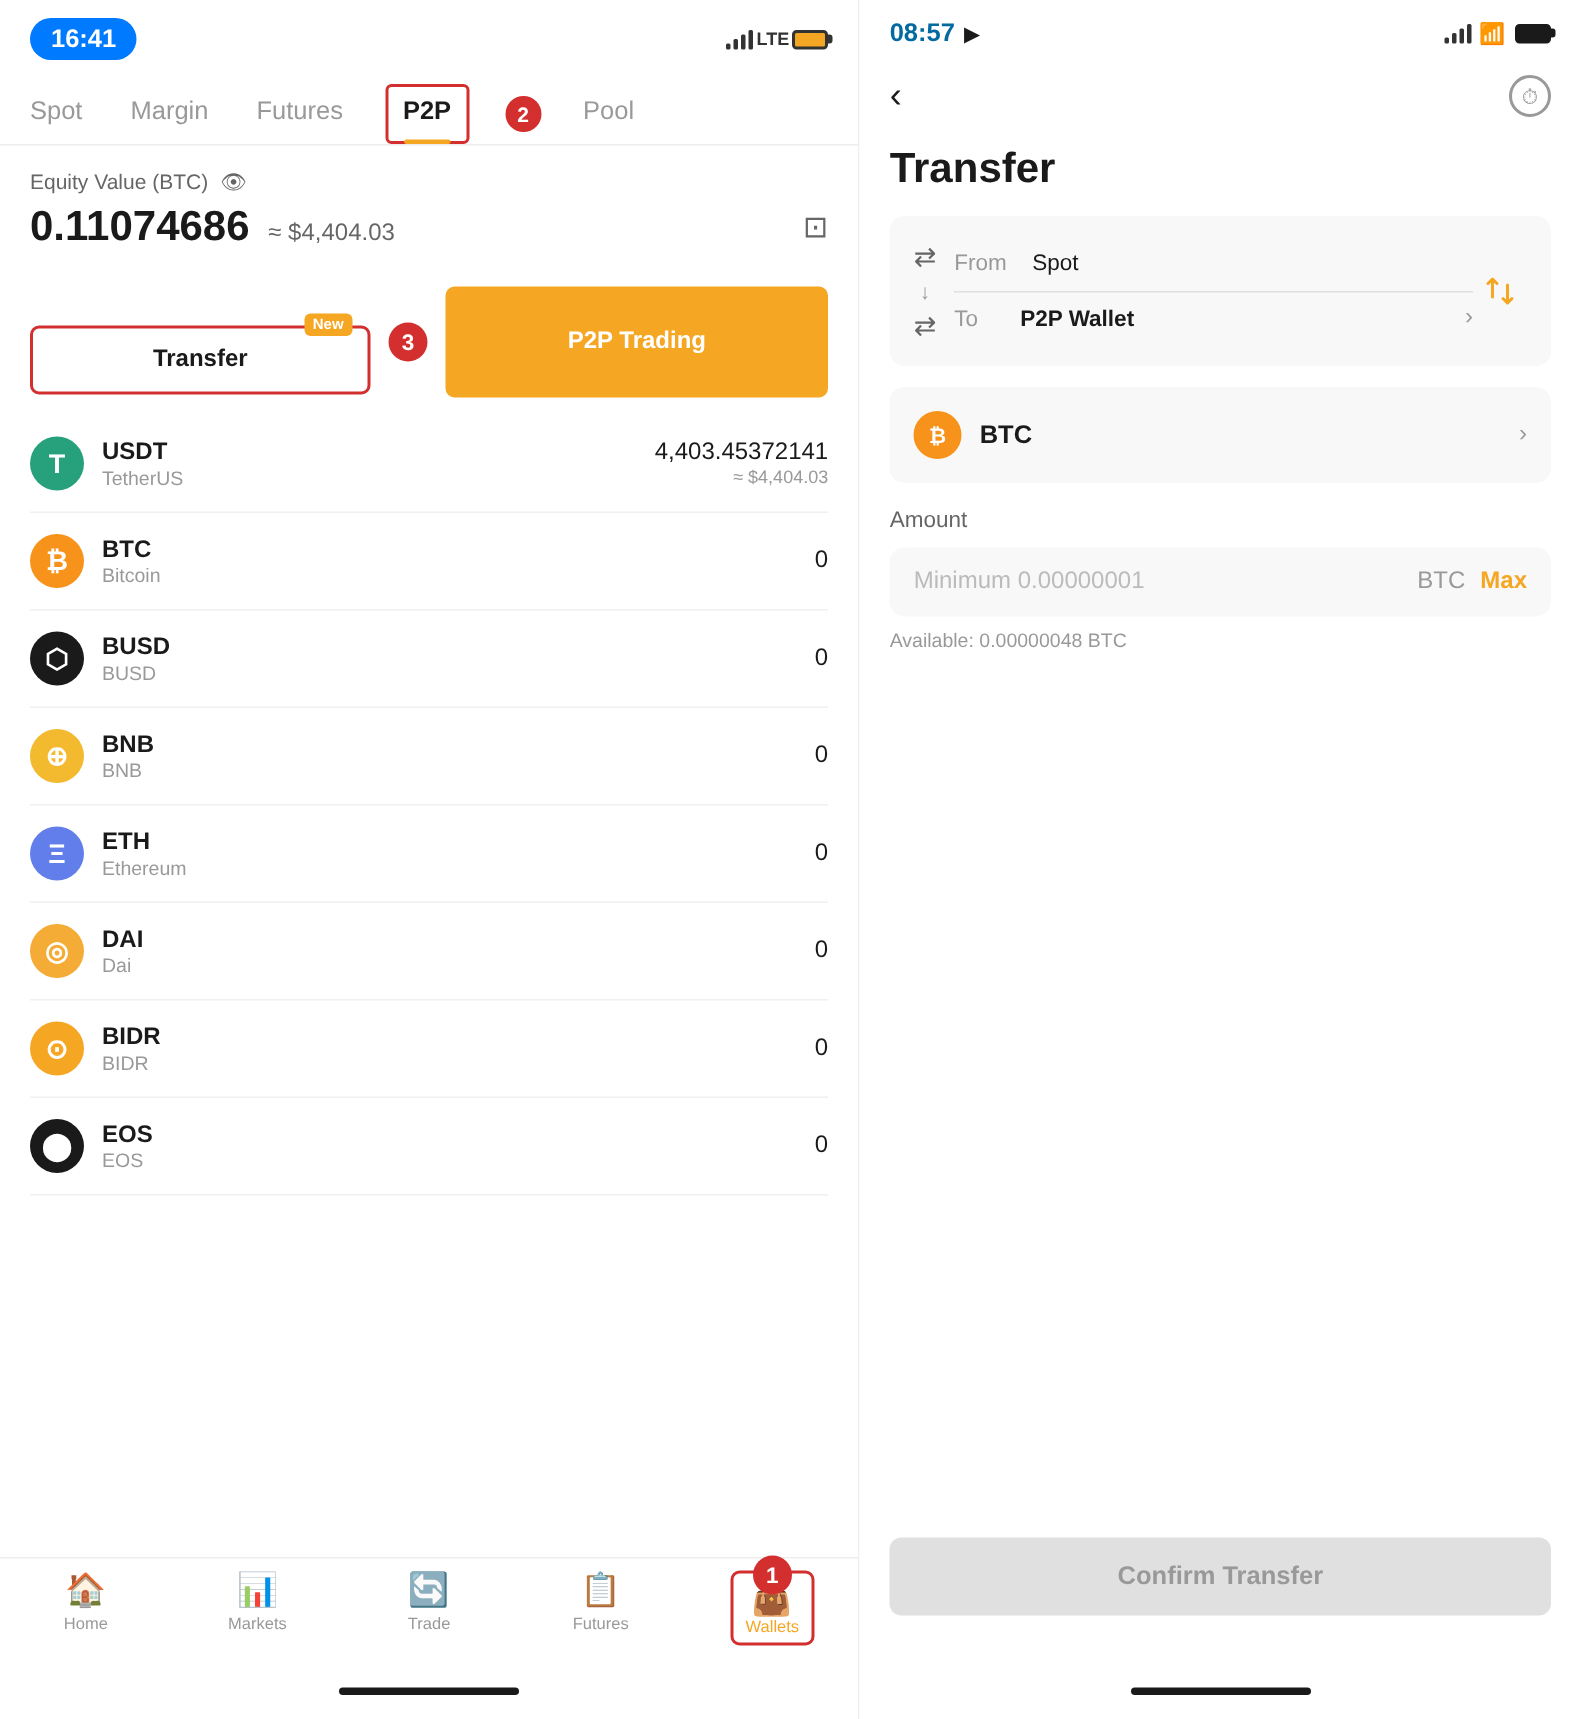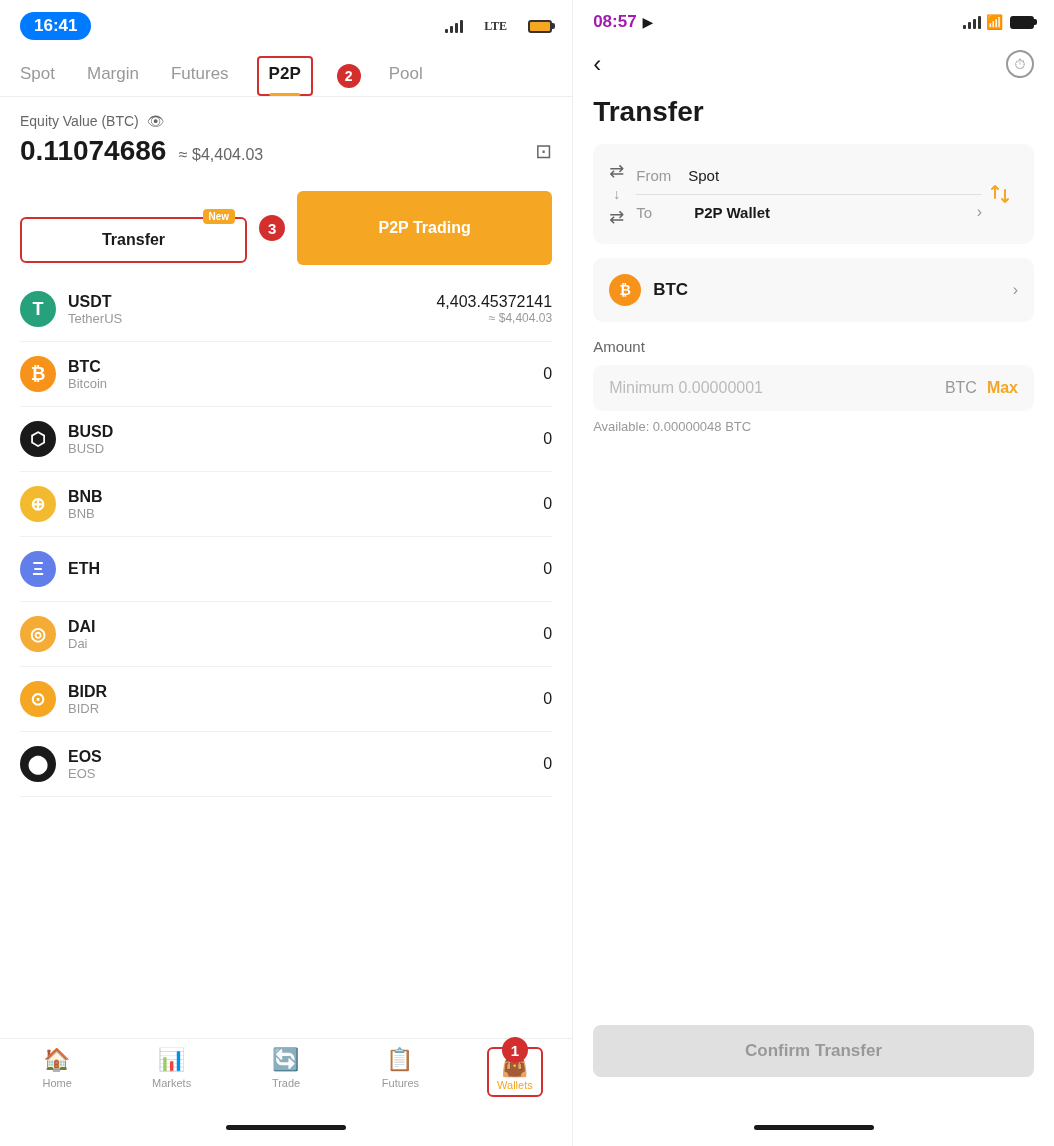--- a/index.html
+++ b/index.html
@@ -35,24 +35,23 @@
       background: #007AFF;
       color: #fff;
       border-radius: 20px;
       padding: 4px 14px;
       font-size: 17px;
       font-weight: 600;
     }
     .signal-icons {
       display: flex;
       align-items: center;
-      gap: 21px;
+      gap: 2px;
       font-size: 14px;
       color: #333;
-      font-family: Liberation Serif, serif;
     }
     .lte-badge {
       font-size: 12px;
       font-weight: 700;
       color: #333;
     }
     .battery-icon {
       display: inline-block;
       width: 24px;
       height: 13px;
@@ -325,21 +324,21 @@
 
     .status-bar-right {
       display: flex;
       align-items: center;
       justify-content: space-between;
       padding: 12px 20px 8px;
     }
     .time-right {
       font-size: 17px;
       font-weight: 600;
-      color: #a21caf;
+      color: #0369a1;
     }
     .signal-right {
       display: flex;
       align-items: center;
       gap: 6px;
     }
     .battery-right {
       width: 24px;
       height: 13px;
       border: 2px solid #1a1a1a;
@@ -425,21 +424,21 @@
       align-items: center;
       justify-content: center;
       font-size: 18px;
       color: #F5A623;
       cursor: pointer;
       margin-left: auto;
     }
     .transfer-to-row {
       display: flex;
       align-items: center;
-      gap: 18px;
+      gap: 4px;
     }
     .transfer-to-value {
       font-size: 15px;
       color: #1a1a1a;
       font-weight: 600;
       flex: 1;
     }
     .chevron-right {
       font-size: 16px;
       color: #999;
@@ -648,20 +647,21 @@
       </div>
       <div class="coin-balance">
         <div class="balance-val">0</div>
       </div>
     </div>
 
     <div class="asset-item">
       <div class="coin-icon" style="background:#627EEA; color:#fff">Ξ</div>
       <div class="coin-info">
         <div class="coin-name">ETH</div>
+        <div class="coin-sub">Ethereum</div>
       </div>
       <div class="coin-balance">
         <div class="balance-val">0</div>
       </div>
     </div>
 
     <div class="asset-item">
       <div class="coin-icon" style="background:#F5AC37; color:#fff">◎</div>
       <div class="coin-info">
         <div class="coin-name">DAI</div>

